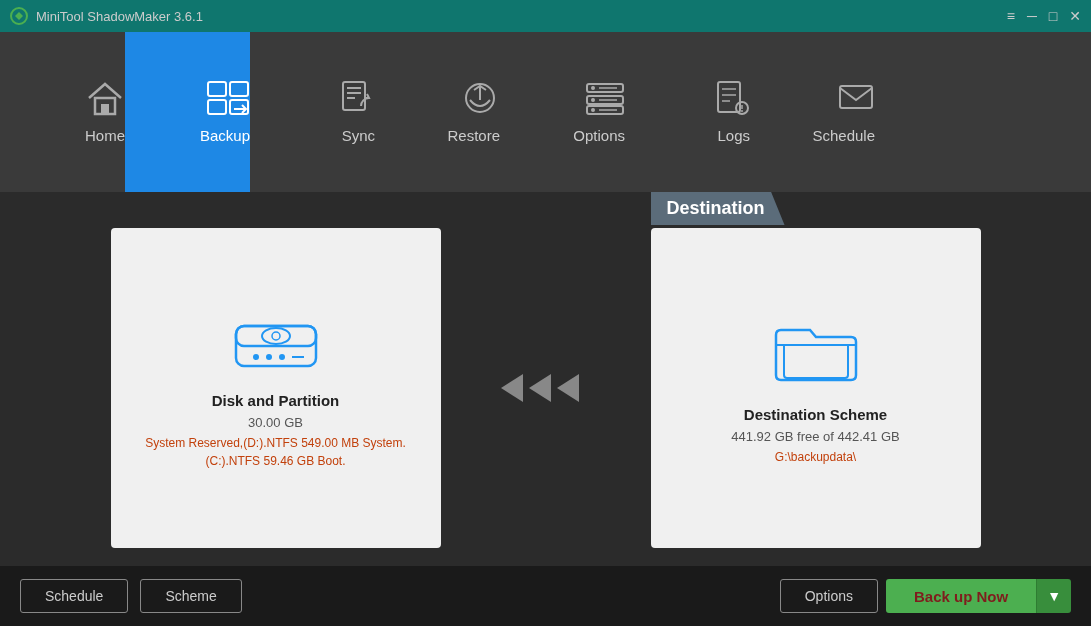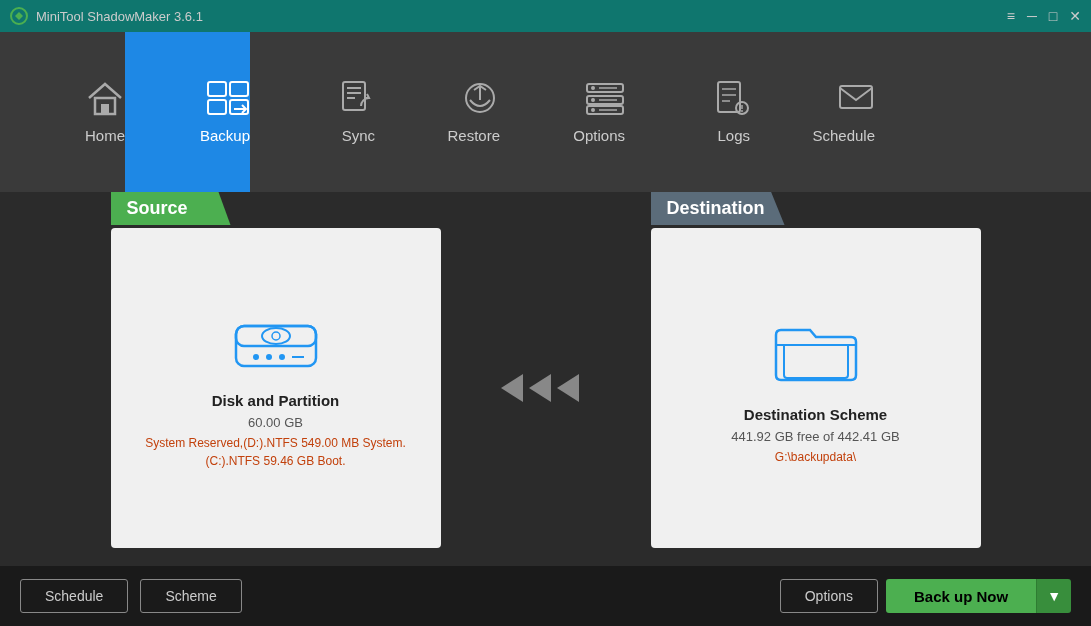--- a/index.html
+++ b/index.html
@@ -164,21 +164,21 @@
       color: #ccc;
       padding: 8px 24px;
       font-size: 14px;
       cursor: pointer;
       border-radius: 3px;
     }
 
     .btn-backup {
       background: #4caf50;
       border: none;
-      color: #000000;
+      color: #7f1d1d;
       padding: 8px 28px;
       font-size: 15px;
       font-weight: bold;
       cursor: pointer;
       border-radius: 3px 0 0 3px;
     }
 
     .btn-backup-arrow {
       background: #388e3c;
       border: none;
@@ -305,38 +305,37 @@
         <path d="M3 8 L19 20 L35 8" stroke="#aaa" stroke-width="2" fill="none"></path>
       </svg>
     </span>
     <span class="nav-label">Schedule</span>
   </div>
 </div>
 
 <div id="main">
 
   <div class="panel-wrapper">
-    <div class="panel-label">Source</div>
     <div class="panel">
       <div class="panel-icon">
         <svg width="100" height="70" viewBox="0 0 100 70" fill="none">
           <rect x="10" y="20" width="80" height="40" rx="8" stroke="#2196F3" stroke-width="2.5" fill="none"></rect>
           <rect x="10" y="20" width="80" height="20" rx="8" stroke="#2196F3" stroke-width="2.5" fill="none"></rect>
 
           <ellipse cx="50" cy="30" rx="14" ry="8" stroke="#2196F3" stroke-width="2" fill="none"></ellipse>
           <circle cx="50" cy="30" r="4" stroke="#2196F3" stroke-width="1.5" fill="none"></circle>
 
           <circle cx="30" cy="51" r="3" fill="#2196F3"></circle>
           <circle cx="43" cy="51" r="3" fill="#2196F3"></circle>
           <circle cx="56" cy="51" r="3" fill="#2196F3"></circle>
           <line x1="66" y1="51" x2="78" y2="51" stroke="#2196F3" stroke-width="2"></line>
         </svg>
       </div>
       <div class="panel-title">Disk and Partition</div>
-      <div class="panel-subtitle">60.00 GB</div>
+      <div class="panel-subtitle">30.00 GB</div>
       <div class="panel-desc">System Reserved,(D:).NTFS 549.00 MB System.<br>(C:).NTFS 59.46 GB Boot.</div>
     </div>
   </div>
 
   <div class="arrow-area">
     <svg width="90" height="40" viewBox="0 0 90 40" fill="none">
       <path d="M0 20 L22 6 L22 34 Z" fill="#888"></path>
       <path d="M28 20 L50 6 L50 34 Z" fill="#888"></path>
       <path d="M56 20 L78 6 L78 34 Z" fill="#888"></path>
     </svg>

